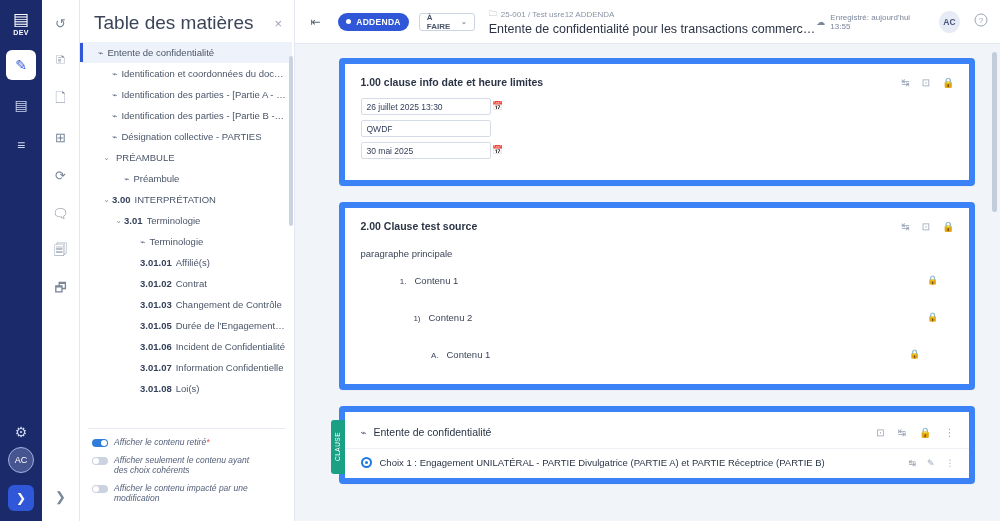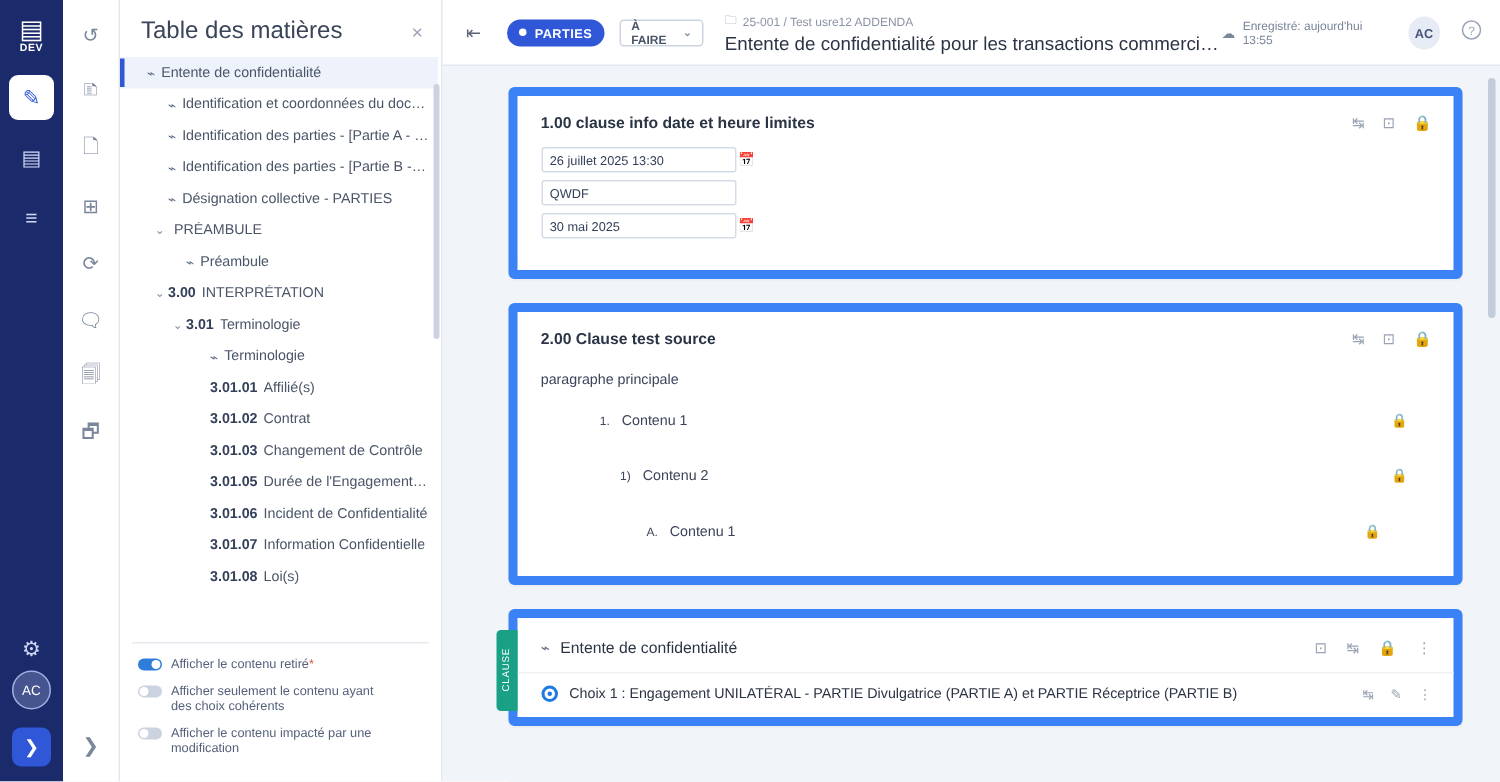--- a/index.html
+++ b/index.html
@@ -104,21 +104,21 @@
     background: #ffffff;
     border-right: 1px solid #e3e8f0;
     display: flex;
     flex-direction: column;
     position: relative;
   }
   .toc-head {
     display: flex; align-items: center; justify-content: space-between;
     padding: 12px 12px 8px 14px;
   }
-  .toc-title { font-size: 16px; color: #3b4559; }
+  .toc-title { font-size: 19px; color: #3b4559; }
   .toc-close { color: #9aa4b5; font-size: 13px; }
   .toc-list {
     flex: 1 1 auto;
     overflow: hidden;
     padding-right: 2px;
   }
   .toc-row {
     display: flex;
     align-items: center;
     min-height: 19px;
@@ -182,21 +182,21 @@
     position: relative; flex: 0 0 16px;
     margin-top: 2px;
   }
   .switch .knob {
     position: absolute; top: 1px; left: 1px;
     width: 6px; height: 6px; border-radius: 50%;
     background: #fff;
   }
   .switch.on { background: #2f7ddb; }
   .switch.on .knob { left: auto; right: 1px; }
-  .tgl-text { max-width: 150px; }
+  .tgl-text { max-width: 150px; font-style: italic; }
   .req { color: #d9534f; }
 
   
   .main {
     flex: 1 1 auto;
     display: flex;
     flex-direction: column;
     min-width: 0;
     background: #f1f4f8;
   }
@@ -600,21 +600,21 @@
   </div>
 
   <div class="main">
 
     <div class="topbar">
       <div class="collapse-btn">
         <span>⇤</span>
       </div>
       <div class="pill">
         <span class="dot"></span>
-        <span>PARTIES</span>
+        <span>ADDENDA</span>
       </div>
       <div class="status-chip">
         <span>À FAIRE</span>
         <span class="cv">⌄</span>
       </div>
       <div class="crumbs">
         <div class="crumb-top">
           <span class="folder">🗀</span>
           <span>25-001 / Test usre12 ADDENDA</span>
         </div>

